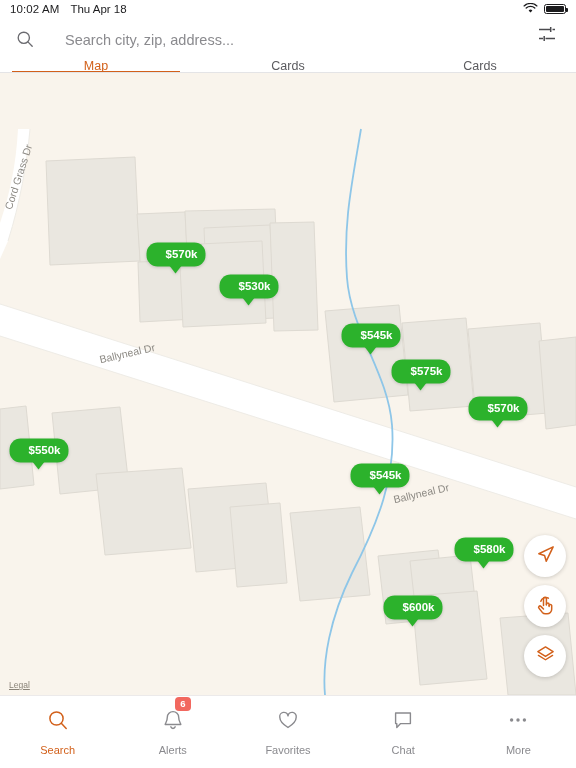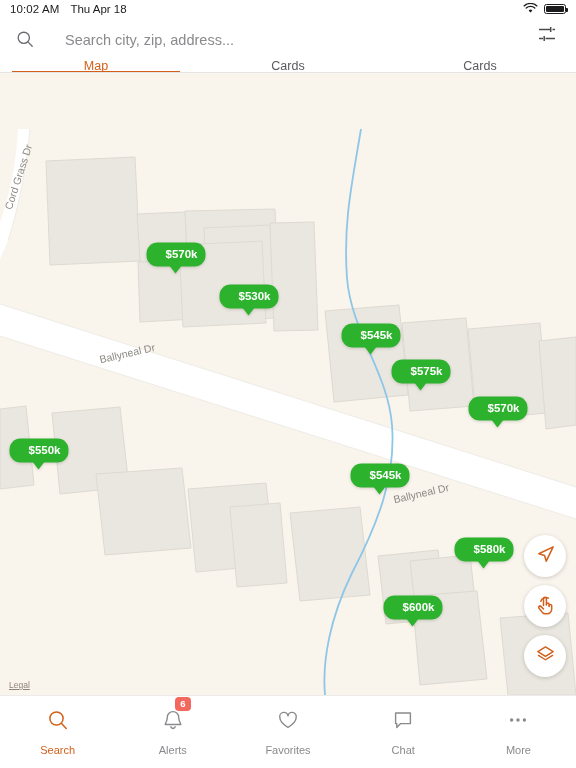--- a/index.html
+++ b/index.html
@@ -267,21 +267,21 @@
 
       <text x="22" y="105" fill="#8d8a84" font-size="10.5" font-family="Liberation Sans, sans-serif" transform="rotate(-72 22 105)" text-anchor="middle">Cord Grass Dr</text>
       <text x="128" y="284" fill="#8d8a84" font-size="10.5" font-family="Liberation Sans, sans-serif" transform="rotate(-13 128 284)" text-anchor="middle">Ballyneal Dr</text>
       <text x="422" y="424" fill="#8d8a84" font-size="10.5" font-family="Liberation Sans, sans-serif" transform="rotate(-13 422 424)" text-anchor="middle">Ballyneal Dr</text>
     </svg>
 
     <div class="marker" style="left:176px; top:200px;">
       <div class="marker-bubble">$570k</div>
       <div class="marker-tail"></div>
     </div>
-    <div class="marker" style="left:249px; top:232px;margin-top:10px;">
+    <div class="marker" style="left:249px; top:232px;">
       <div class="marker-bubble">$530k</div>
       <div class="marker-tail"></div>
     </div>
     <div class="marker" style="left:371px; top:281px;">
       <div class="marker-bubble">$545k</div>
       <div class="marker-tail"></div>
     </div>
     <div class="marker" style="left:421px; top:317px;">
       <div class="marker-bubble">$575k</div>
       <div class="marker-tail"></div>

